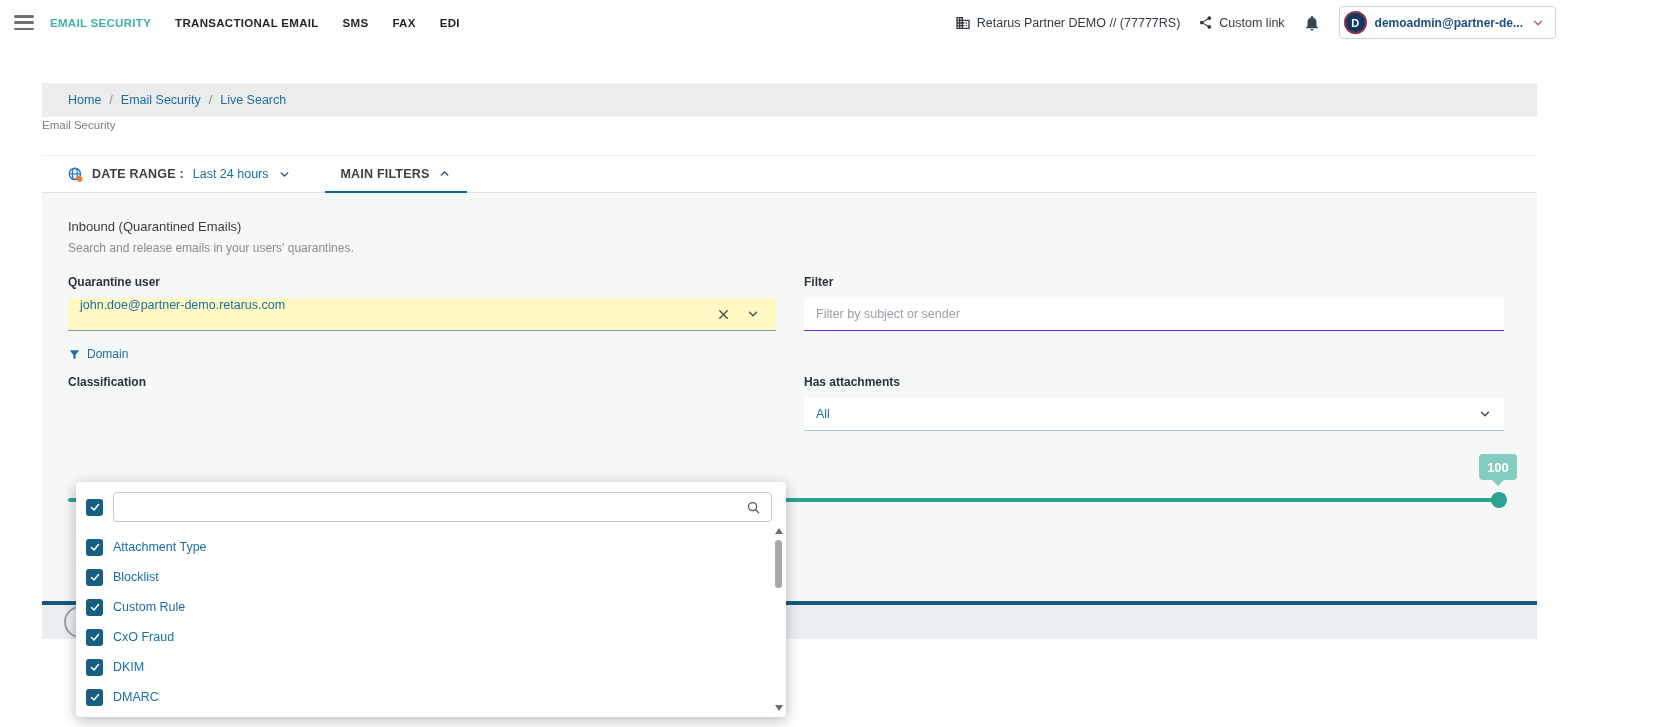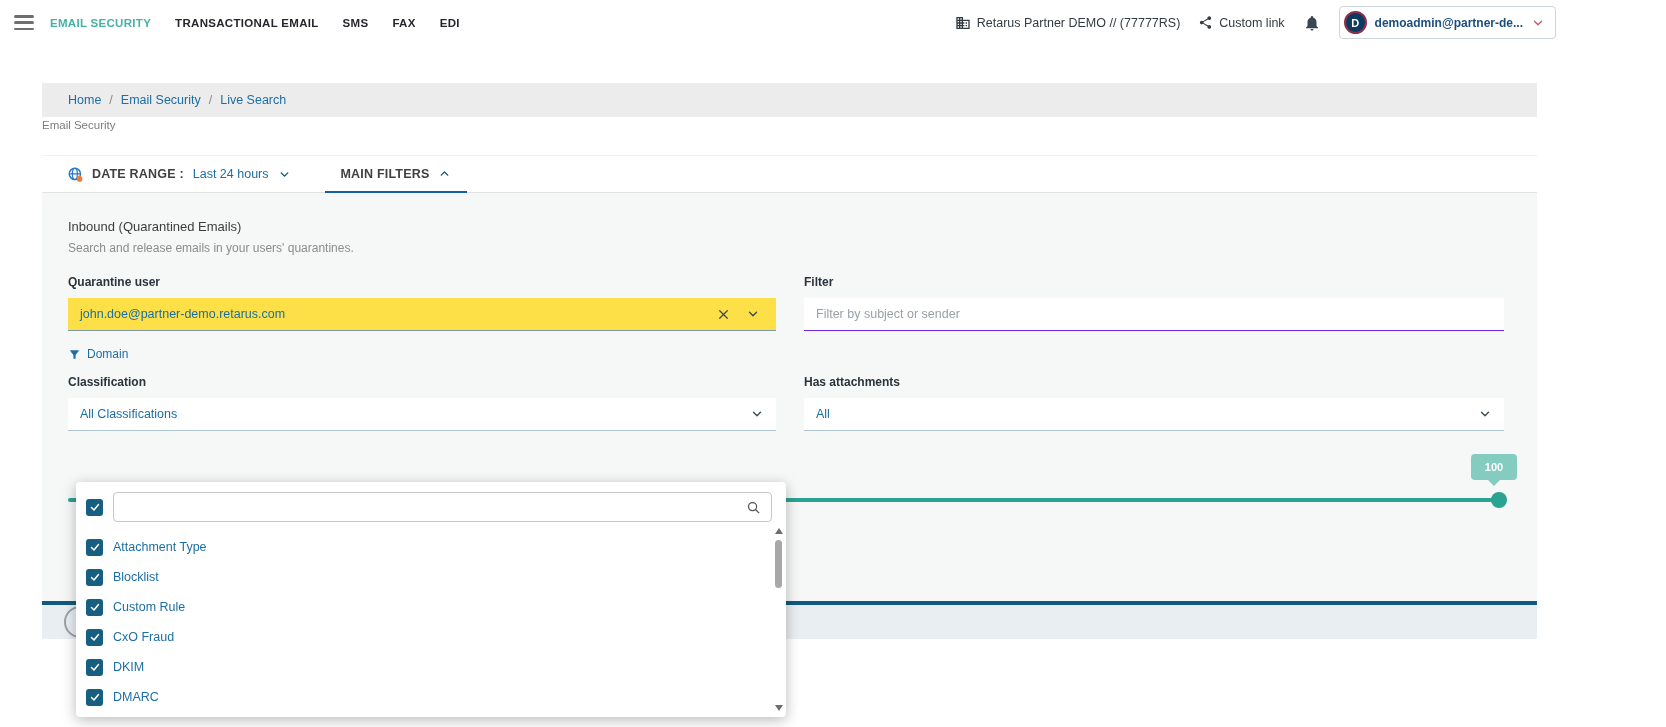--- a/index.html
+++ b/index.html
@@ -36,34 +36,34 @@
   .tab.active { border-bottom:2px solid #1360a4; margin-bottom:-1px; }
   .t-label { color:#404040; font-weight:700; letter-spacing:.2px; white-space:nowrap; }
   .t-value { color:#1c6ea4; white-space:nowrap; }
 
   
   .panel { background:#f6f7f7; border-bottom:4px solid #115a7d; padding:26px 0 0 26px; height:412px; position:relative; }
   .section-title { font-size:13px; color:#3c3c3c; }
   .section-sub { margin-top:7px; font-size:12px; color:#8c8c8c; }
   .fgrid { display:grid; grid-template-columns:708px 700px; column-gap:28px; margin-top:20px; }
   .flabel { font-size:12px; font-weight:700; color:#2a343c; margin-bottom:9px; }
-  .input-row { height:33px; background:#fde047; border-bottom:1px solid #7e99ac; display:flex; align-items:center; padding:0 8px 0 12px; }
+  .input-row { height:33px; background:#fef9c3; border-bottom:1px solid #7e99ac; display:flex; padding:0 8px 0 12px; }
   .input-value { color:#1c6ea4; font-size:12.5px; flex:1; }
   .icon-btn { background:none; border:none; cursor:pointer; display:flex; align-items:center; padding:4px 8px; }
   .text-input { width:100%; height:33px; background:#fff; border:none; border-bottom:1px solid #6d28d9; padding:0 12px; font-size:12.5px; color:#444; font-family:"Liberation Sans", sans-serif; }
   .text-input::placeholder { color:#9aa0a6; }
   .domain-row { margin:16px 0 14px; display:flex; align-items:center; gap:6px; cursor:pointer; }
   .domain-link { color:#1c6ea4; font-size:12px; }
   .select-row { height:33px; background:#fff; border-bottom:1px solid #aec5d2; display:flex; align-items:center; justify-content:space-between; padding:0 12px; cursor:pointer; }
   .select-value { color:#1c6ea4; font-size:12.5px; }
 
   
   .slider { position:absolute; left:26px; top:305px; width:1436px; height:4px; background:#2aa390; border-radius:2px; }
   .slider-handle { position:absolute; right:-3px; top:-6px; width:16px; height:16px; border-radius:50%; background:#2aa390; cursor:pointer; }
-  .slider-badge { position:absolute; right:-13px; top:-44px; width:46px; height:26px; background:#84ccc0; border-radius:4px; color:#fff; font-size:11px; font-weight:700; display:flex; align-items:center; justify-content:center; }
+  .slider-badge { position:absolute; right:-13px; top:-44px; width:38px; height:26px; background:#84ccc0; border-radius:4px; color:#fff; font-size:13px; font-weight:700; display:flex; align-items:center; justify-content:center; }
   .slider-badge::after { content:""; position:absolute; bottom:-6px; left:50%; margin-left:-6px; border-left:6px solid transparent; border-right:6px solid transparent; border-top:6px solid #84ccc0; }
 
   
   .bottom-strip { height:34px; background:#e9eef2; position:relative; }
   .spinner-circle { position:absolute; left:22px; top:1px; width:32px; height:32px; border:2px solid #9aa0a6; border-radius:50%; background:transparent; }
 
   
   .dropdown { position:absolute; left:76px; top:482px; width:710px; background:#fff; border-radius:4px; box-shadow:0 3px 14px rgba(0,0,0,.28); z-index:10; padding:4px 0 5px; }
   .dd-search-row { display:flex; align-items:center; gap:10px; padding:6px 14px 6px 10px; }
   .checkbox { width:17px; height:17px; min-width:17px; background:#175f80; border-radius:3px; display:flex; align-items:center; justify-content:center; cursor:pointer; }
@@ -204,28 +204,20 @@
         <svg width="13" height="13" viewBox="0 0 24 24" fill="#1c6ea4">
             <path d="M4.25 5.61C6.27 8.2 10 13 10 13v6c0 .55.45 1 1 1h2c.55 0 1-.45 1-1v-6s3.72-4.8 5.74-7.39C20.25 4.95 19.78 4 18.95 4H5.04c-.83 0-1.3.95-.79 1.61z"></path>
           </svg>
       </span>
       <span class="domain-link">Domain</span>
     </div>
 
     <div class="fgrid" style="margin-top:0;">
       <div>
         <div class="flabel">Classification</div>
-        <div class="select-row">
-          <span class="select-value">All Classifications</span>
-          <span>
-            <svg width="14" height="14" viewBox="0 0 24 24" fill="none" stroke="#37474f" stroke-width="2.2" stroke-linecap="round" stroke-linejoin="round">
-                <polyline points="6 9 12 15 18 9"></polyline>
-              </svg>
-          </span>
-        </div>
       </div>
       <div>
         <div class="flabel">Has attachments</div>
         <div class="select-row">
           <span class="select-value">All</span>
           <span>
             <svg width="14" height="14" viewBox="0 0 24 24" fill="none" stroke="#37474f" stroke-width="2.2" stroke-linecap="round" stroke-linejoin="round">
                 <polyline points="6 9 12 15 18 9"></polyline>
               </svg>
           </span>

